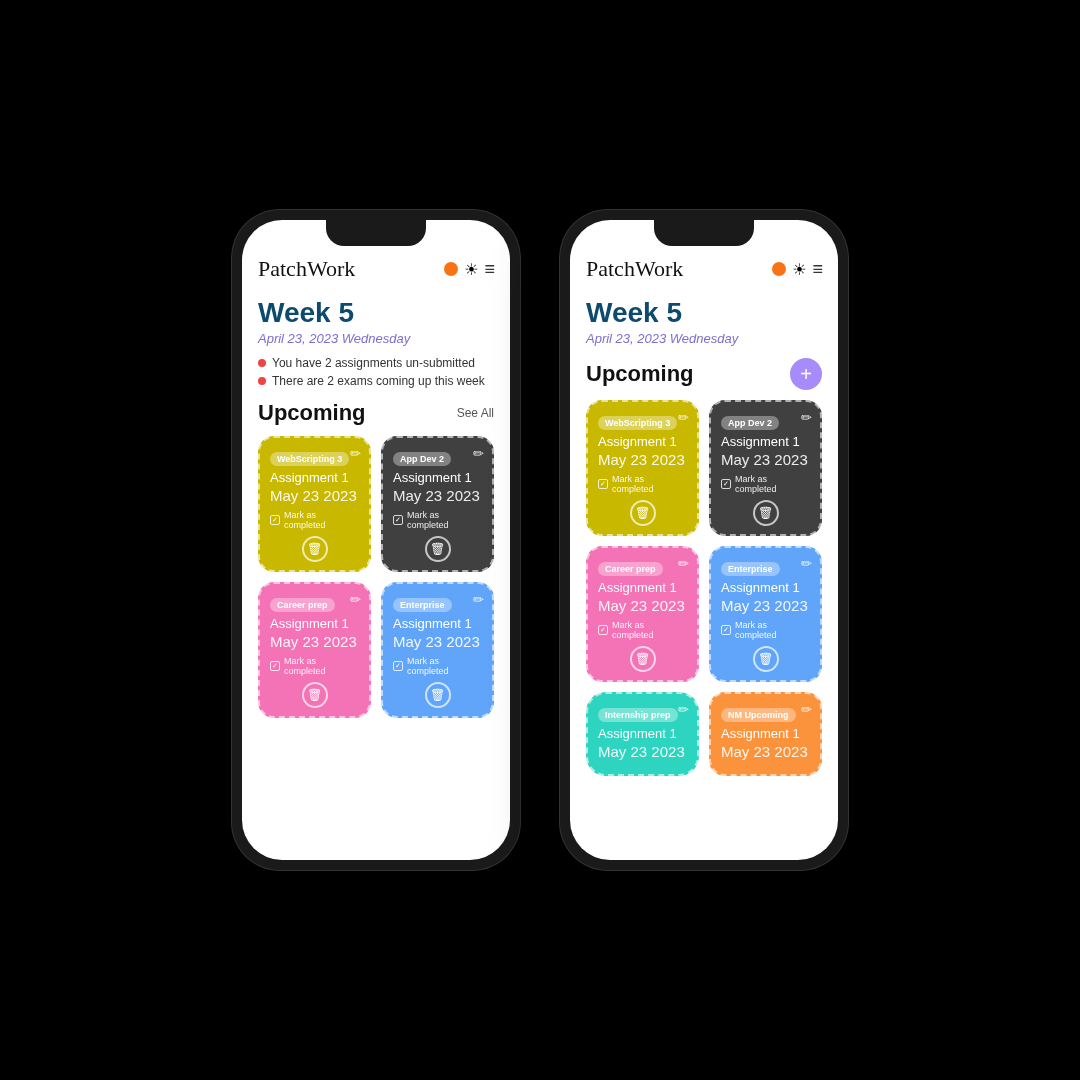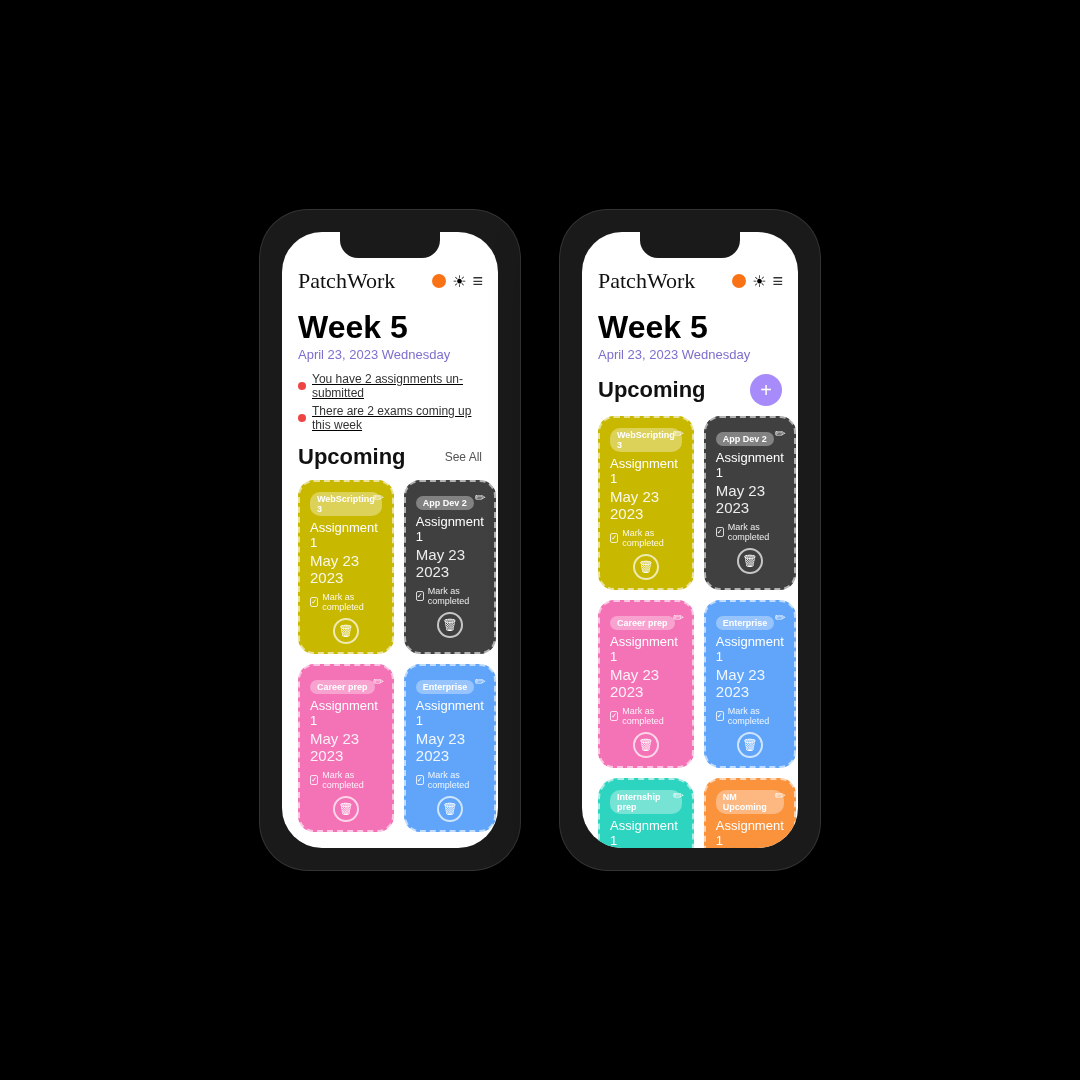--- a/index.html
+++ b/index.html
@@ -8,25 +8,25 @@
       width: 1080px;
       height: 1080px;
       display: flex;
       align-items: center;
       justify-content: center;
       gap: 40px;
       font-family: -apple-system, BlinkMacSystemFont, 'Segoe UI', sans-serif;
     }
 
     .phone {
-      width: 260px;
+      width: 288px;
       height: 660px;
       background: #1a1a1a;
       border-radius: 48px;
-      padding: 22px;
+      padding: 10px;
       box-shadow: 0 0 0 1px #333, 0 20px 60px rgba(0,0,0,0.8);
       position: relative;
     }
 
     .phone-inner {
       width: 100%;
       height: 100%;
       background: #fff;
       border-radius: 40px;
       overflow: hidden;
@@ -82,37 +82,37 @@
       font-size: 16px;
     }
 
     .menu-icon {
       font-size: 18px;
       color: #333;
       letter-spacing: -1px;
     }
 
     .week-title {
-      font-size: 32px;
+      font-size: 28px;
       font-weight: 800;
-      color: #000000;
+      color: #0c4a6e;
       line-height: 1.1;
     }
 
     .date-line {
       font-size: 13px;
       color: #7c6fcd;
       margin-top: 2px;
       font-weight: 500;
+      font-style: italic;
     }
 
     .alerts {
       margin-top: 10px;
       margin-bottom: 12px;
-      text-decoration: underline;
     }
 
     .alert-item {
       display: flex;
       align-items: center;
       gap: 6px;
       font-size: 12px;
       color: #333;
       margin-bottom: 4px;
     }

